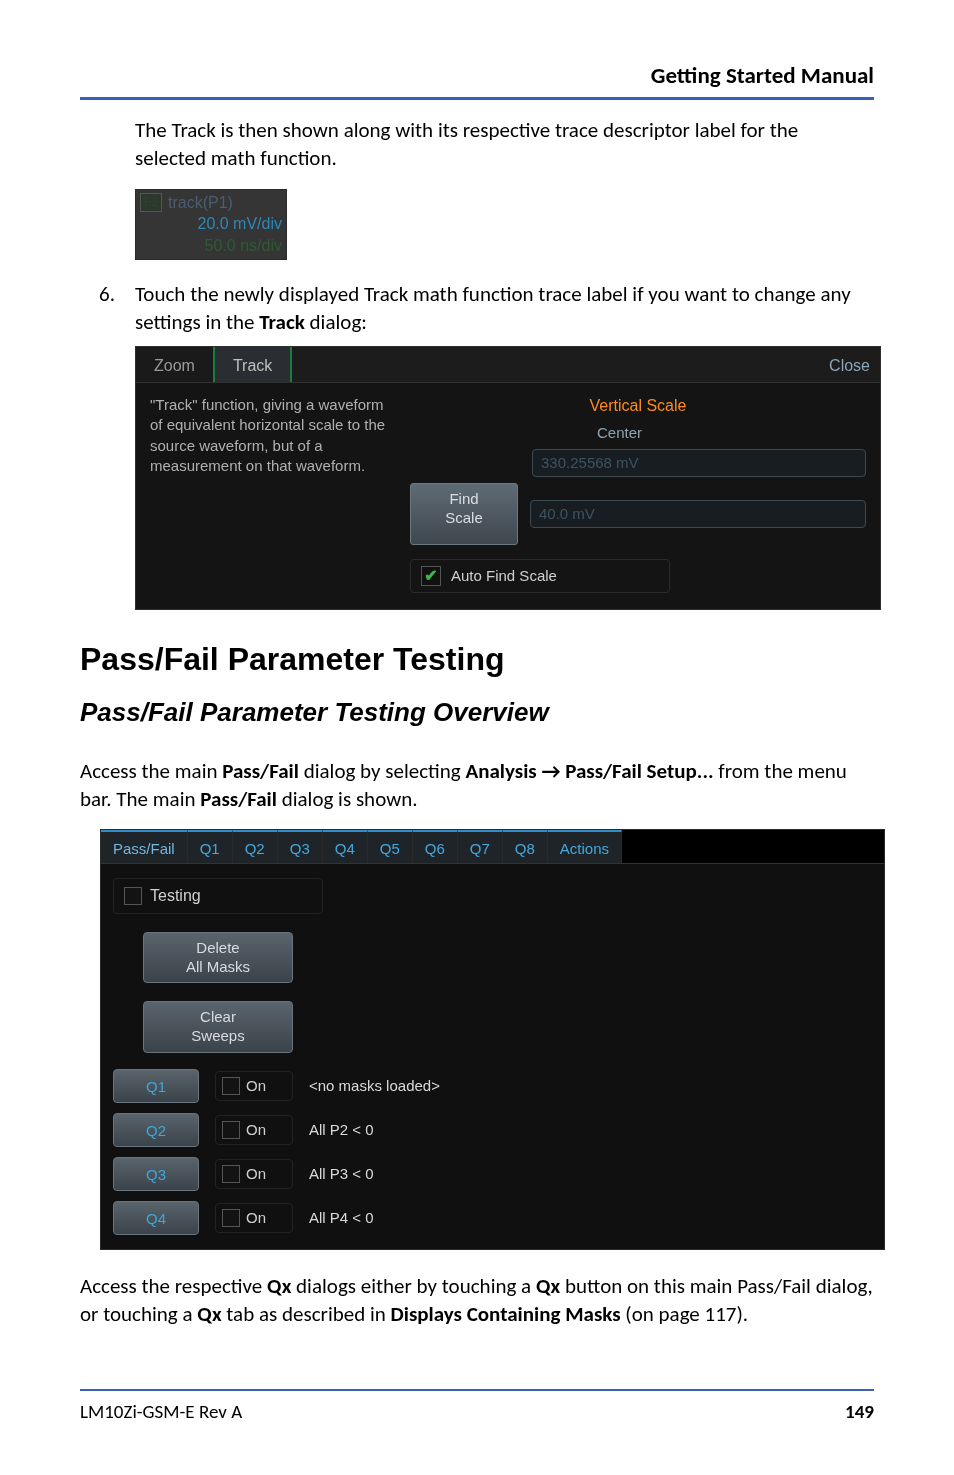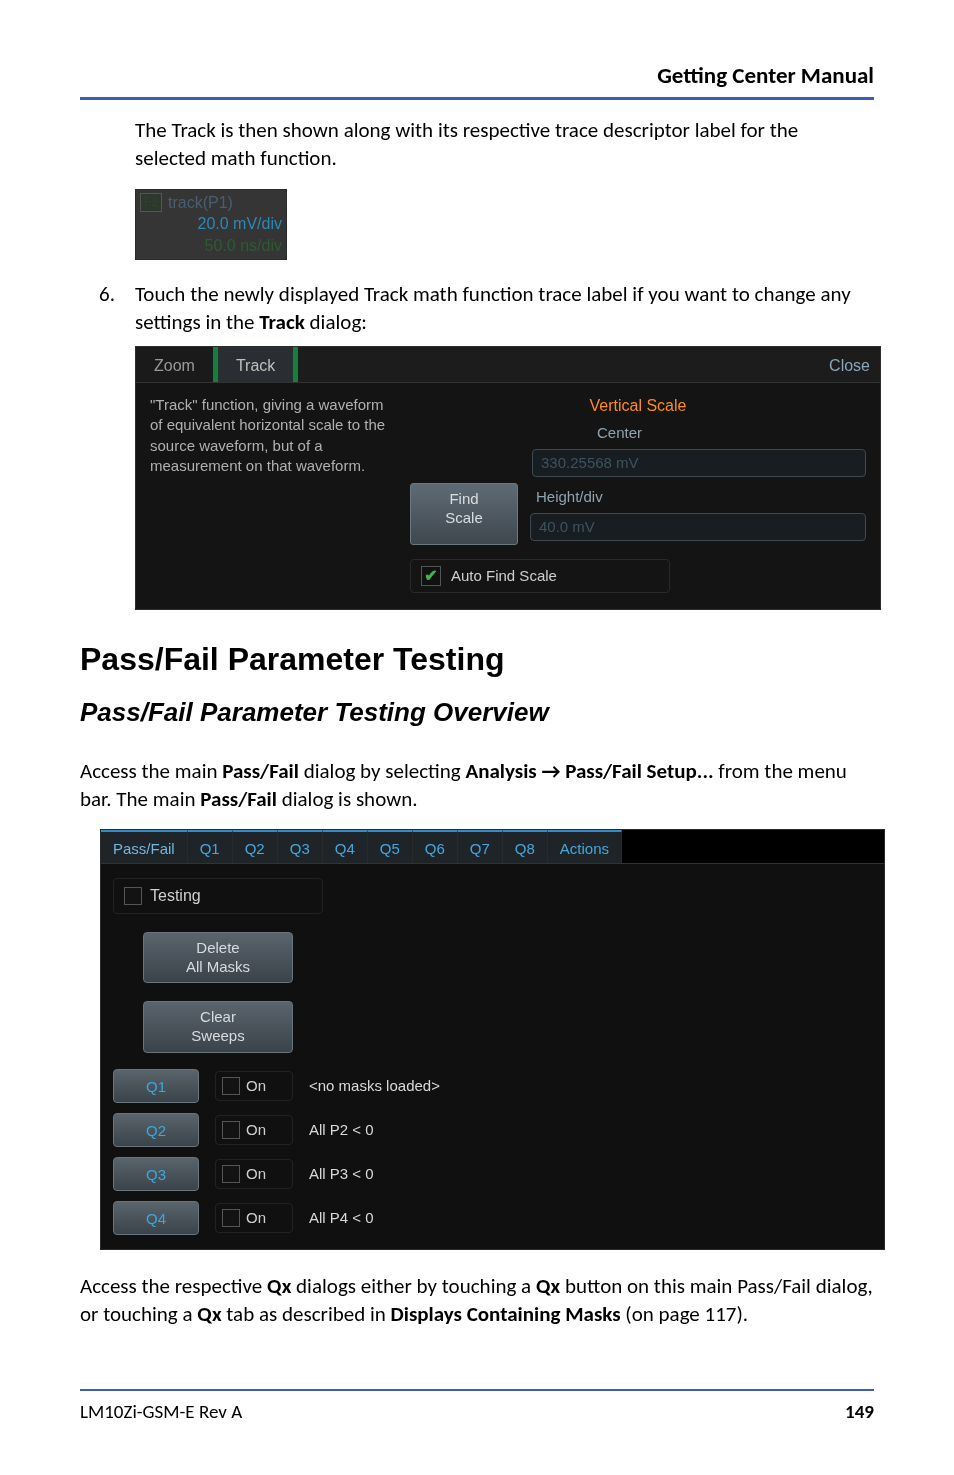--- a/index.html
+++ b/index.html
@@ -85,21 +85,21 @@
     display: flex;
     align-items: stretch;
     background: #1c1c1c;
     height: 36px;
     border-bottom: 1px solid #333;
   }
   .tab {
     padding: 8px 18px;
     color: #bfbfbf;
     font-size: 16px;
-    border-right: 5px solid #15803d;
+    border-right: 2px solid #15803d;
     background: #2a2e33;
   }
   .tab.inactive { background: #1a1a1a; color: #9a9a9a; }
   .tabbar .spacer { flex: 1; }
   .closebtn {
     padding: 8px 10px 0 0;
     color: #8ca6b8;
     font-size: 16px;
   }
   .dlg-body {
@@ -261,21 +261,21 @@
     justify-content: space-between;
     font-size: 19px;
     padding-top: 8px;
   }
   .footer .pnum { font-weight: bold; }
 </style>
 </head>
 <body>
 
 <div class="header-rule-wrap">
-  <div class="header-title">Getting Center Manual</div>
+  <div class="header-title">Getting Started Manual</div>
   <div class="header-line"></div>
 </div>
 
 <p class="para indent">The Track is then shown along with its respective trace descriptor label for the selected math function.</p>
 
 <div class="trace-desc">
   <div class="row1">
     <span class="f2">F2</span>
     <span class="lbl-track">track(P1)</span>
   </div>
@@ -308,23 +308,20 @@
       <div class="field-row">
         <div class="field-pad"></div>
         <div class="field-box">330.25568 mV</div>
       </div>
       <div class="find-row">
         <div class="findscale-btn">
           <span>Find</span><br>
           <span>Scale</span>
         </div>
         <div class="find-right">
-          <div class="hdiv-row">
-            <div class="hdiv-label">Height/div</div>
-          </div>
           <div class="field-box">40.0 mV</div>
         </div>
       </div>
       <div class="chkrow">
         <span class="chkbox">✔</span>
         <span class="chk-label">Auto Find Scale</span>
       </div>
     </div>
   </div>
 </div>

